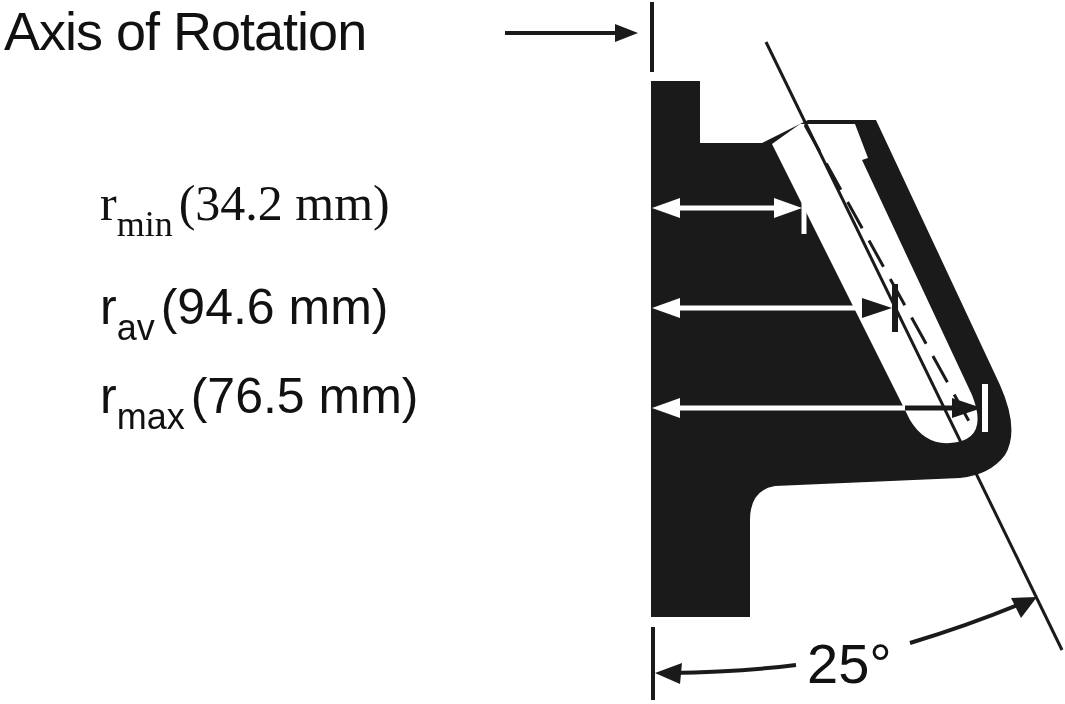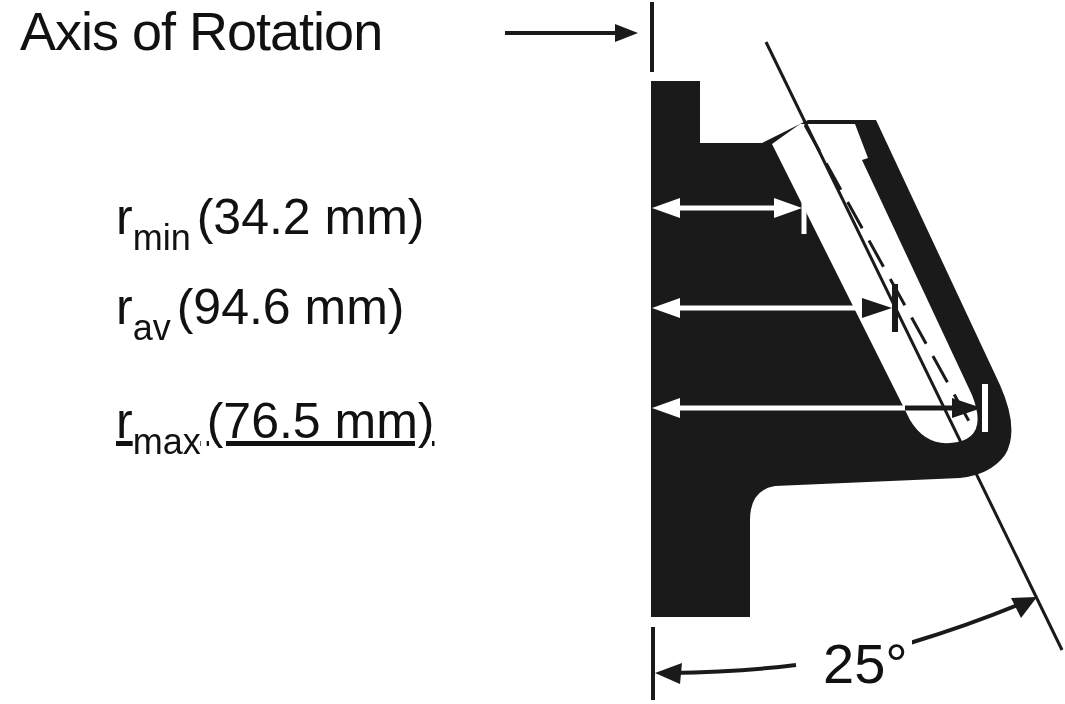--- a/index.html
+++ b/index.html
@@ -1,23 +1,23 @@
 <!DOCTYPE html>
 <html><head>
   <meta charset="utf-8">
   <style>
     html, body { margin: 0; padding: 0; background: #ffffff; }
     body { width: 1065px; height: 704px; position: relative; overflow: hidden; font-family: "Liberation Sans", sans-serif; color: #111111; }
-    .label { position: absolute; white-space: nowrap; line-height: 1; color: #111111; margin-left: 16px; }
+    .label { position: absolute; white-space: nowrap; line-height: 1; color: #111111; }
     .title { left: 4px; top: 4px; font-size: 54px; letter-spacing: -1px; }
     .radius { left: 100px; font-size: 50px; }
     .radius .sub { font-size: 36px; position: relative; top: 16px; margin-right: 6px; }
-    .r1 { top: 192px; }
+    .r1 { top: 178px; font-family: Liberation Serif, serif; }
     .r2 { top: 282px; }
-    .r3 { top: 396px; text-decoration: underline; }
+    .r3 { top: 371px; }
     .angle { left: 803px; top: 636px; font-size: 56px; background: #fff; padding: 0 4px; }
     svg.drawing { position: absolute; left: 0; top: 0; }
   </style>
 </head>
 <body>
 
 <svg class="drawing" width="1065" height="704" viewBox="0 0 1065 704">
 
   <line x1="652" y1="2" x2="652" y2="72" stroke="#1a1a1a" stroke-width="4"></line>
 

